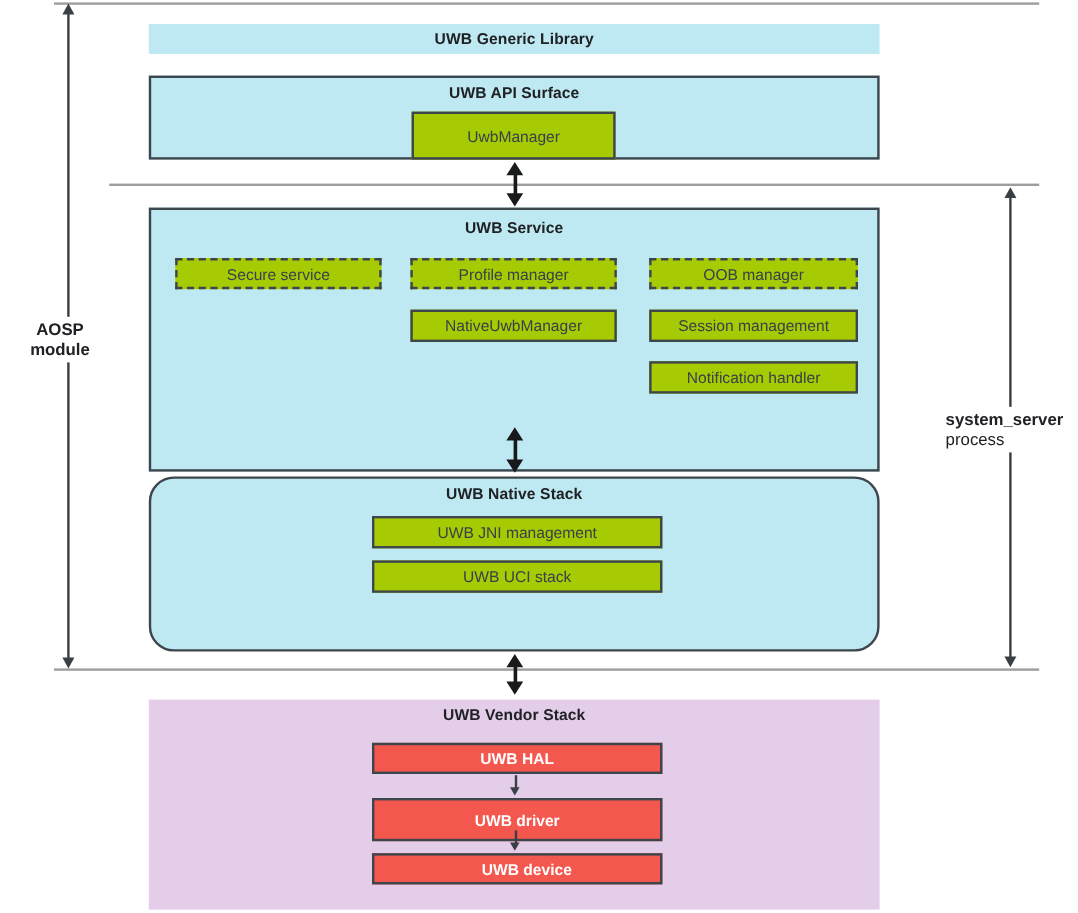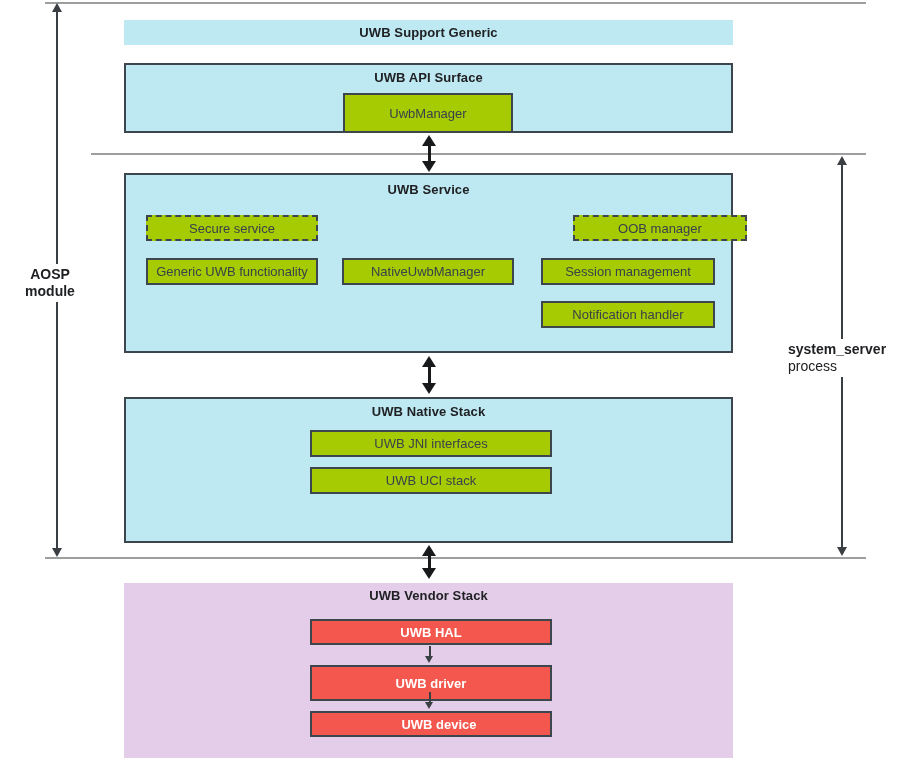--- a/index.html
+++ b/index.html
@@ -80,56 +80,56 @@
     <i class="head up"></i>
       <i class="shaft"></i>
       <i class="head down"></i>
   </div>
   <div class="side-label" style="left:788px;top:339px;width:104px;">
     <span class="b">system_server</span><br>
     <span>process</span>
   </div>
 
   <div class="layer" style="top:20px;height:25px;display:flex;align-items:center;justify-content:center;">
-    <div class="layer-title">UWB Support Generic</div>
+    <div class="layer-title">UWB Generic Library</div>
   </div>
 
   <div class="layer bordered" style="top:63px;height:70px;">
     <div class="layer-title" style="margin-top:5px;">UWB API Surface</div>
     <div class="chip" style="left:217px;top:28px;width:170px;height:40px;">UwbManager</div>
   </div>
 
   <div class="varrow" style="left:422px;top:135px;height:37px;">
     <i class="head up"></i>
       <i class="shaft"></i>
       <i class="head down"></i>
   </div>
 
-  <div class="layer bordered" style="top:173px;height:180px;">
+  <div class="layer bordered" style="top:173px;height:220px;">
     <div class="layer-title" style="margin-top:7px;">UWB Service</div>
 
     <div class="chip dashed" style="left:20px;top:40px;width:172px;height:26px;">Secure service</div>
-    <div class="chip dashed" style="left:415px;top:40px;width:174px;height:26px;margin-left:32px;">OOB manager</div>
+    <div class="chip dashed" style="left:216px;top:40px;width:172px;height:26px;">Profile manager</div>
+    <div class="chip dashed" style="left:415px;top:40px;width:174px;height:26px;">OOB manager</div>
 
-    <div class="chip" style="left:20px;top:83px;width:172px;height:27px;">Generic UWB functionality</div>
     <div class="chip" style="left:216px;top:83px;width:172px;height:27px;">NativeUwbManager</div>
     <div class="chip" style="left:415px;top:126px;width:174px;height:27px;">Notification handler</div>
 
     <div class="chip" style="left:415px;top:83px;width:174px;height:27px;">Session management</div>
   </div>
 
   <div class="varrow" style="left:422px;top:356px;height:38px;">
     <i class="head up"></i>
       <i class="shaft"></i>
       <i class="head down"></i>
   </div>
 
-  <div class="layer bordered" style="top:397px;height:146px;">
+  <div class="layer bordered" style="top:397px;height:146px;border-radius:21px;">
     <div class="layer-title" style="margin-top:5px;">UWB Native Stack</div>
-    <div class="chip" style="left:184px;top:31px;width:242px;height:27px;">UWB JNI interfaces</div>
+    <div class="chip" style="left:184px;top:31px;width:242px;height:27px;">UWB JNI management</div>
     <div class="chip" style="left:184px;top:68px;width:242px;height:27px;">UWB UCI stack</div>
   </div>
 
   <div class="varrow" style="left:422px;top:545px;height:34px;">
     <i class="head up"></i>
       <i class="shaft"></i>
       <i class="head down"></i>
   </div>
 
   <div class="layer vendor" style="top:583px;height:175px;">

